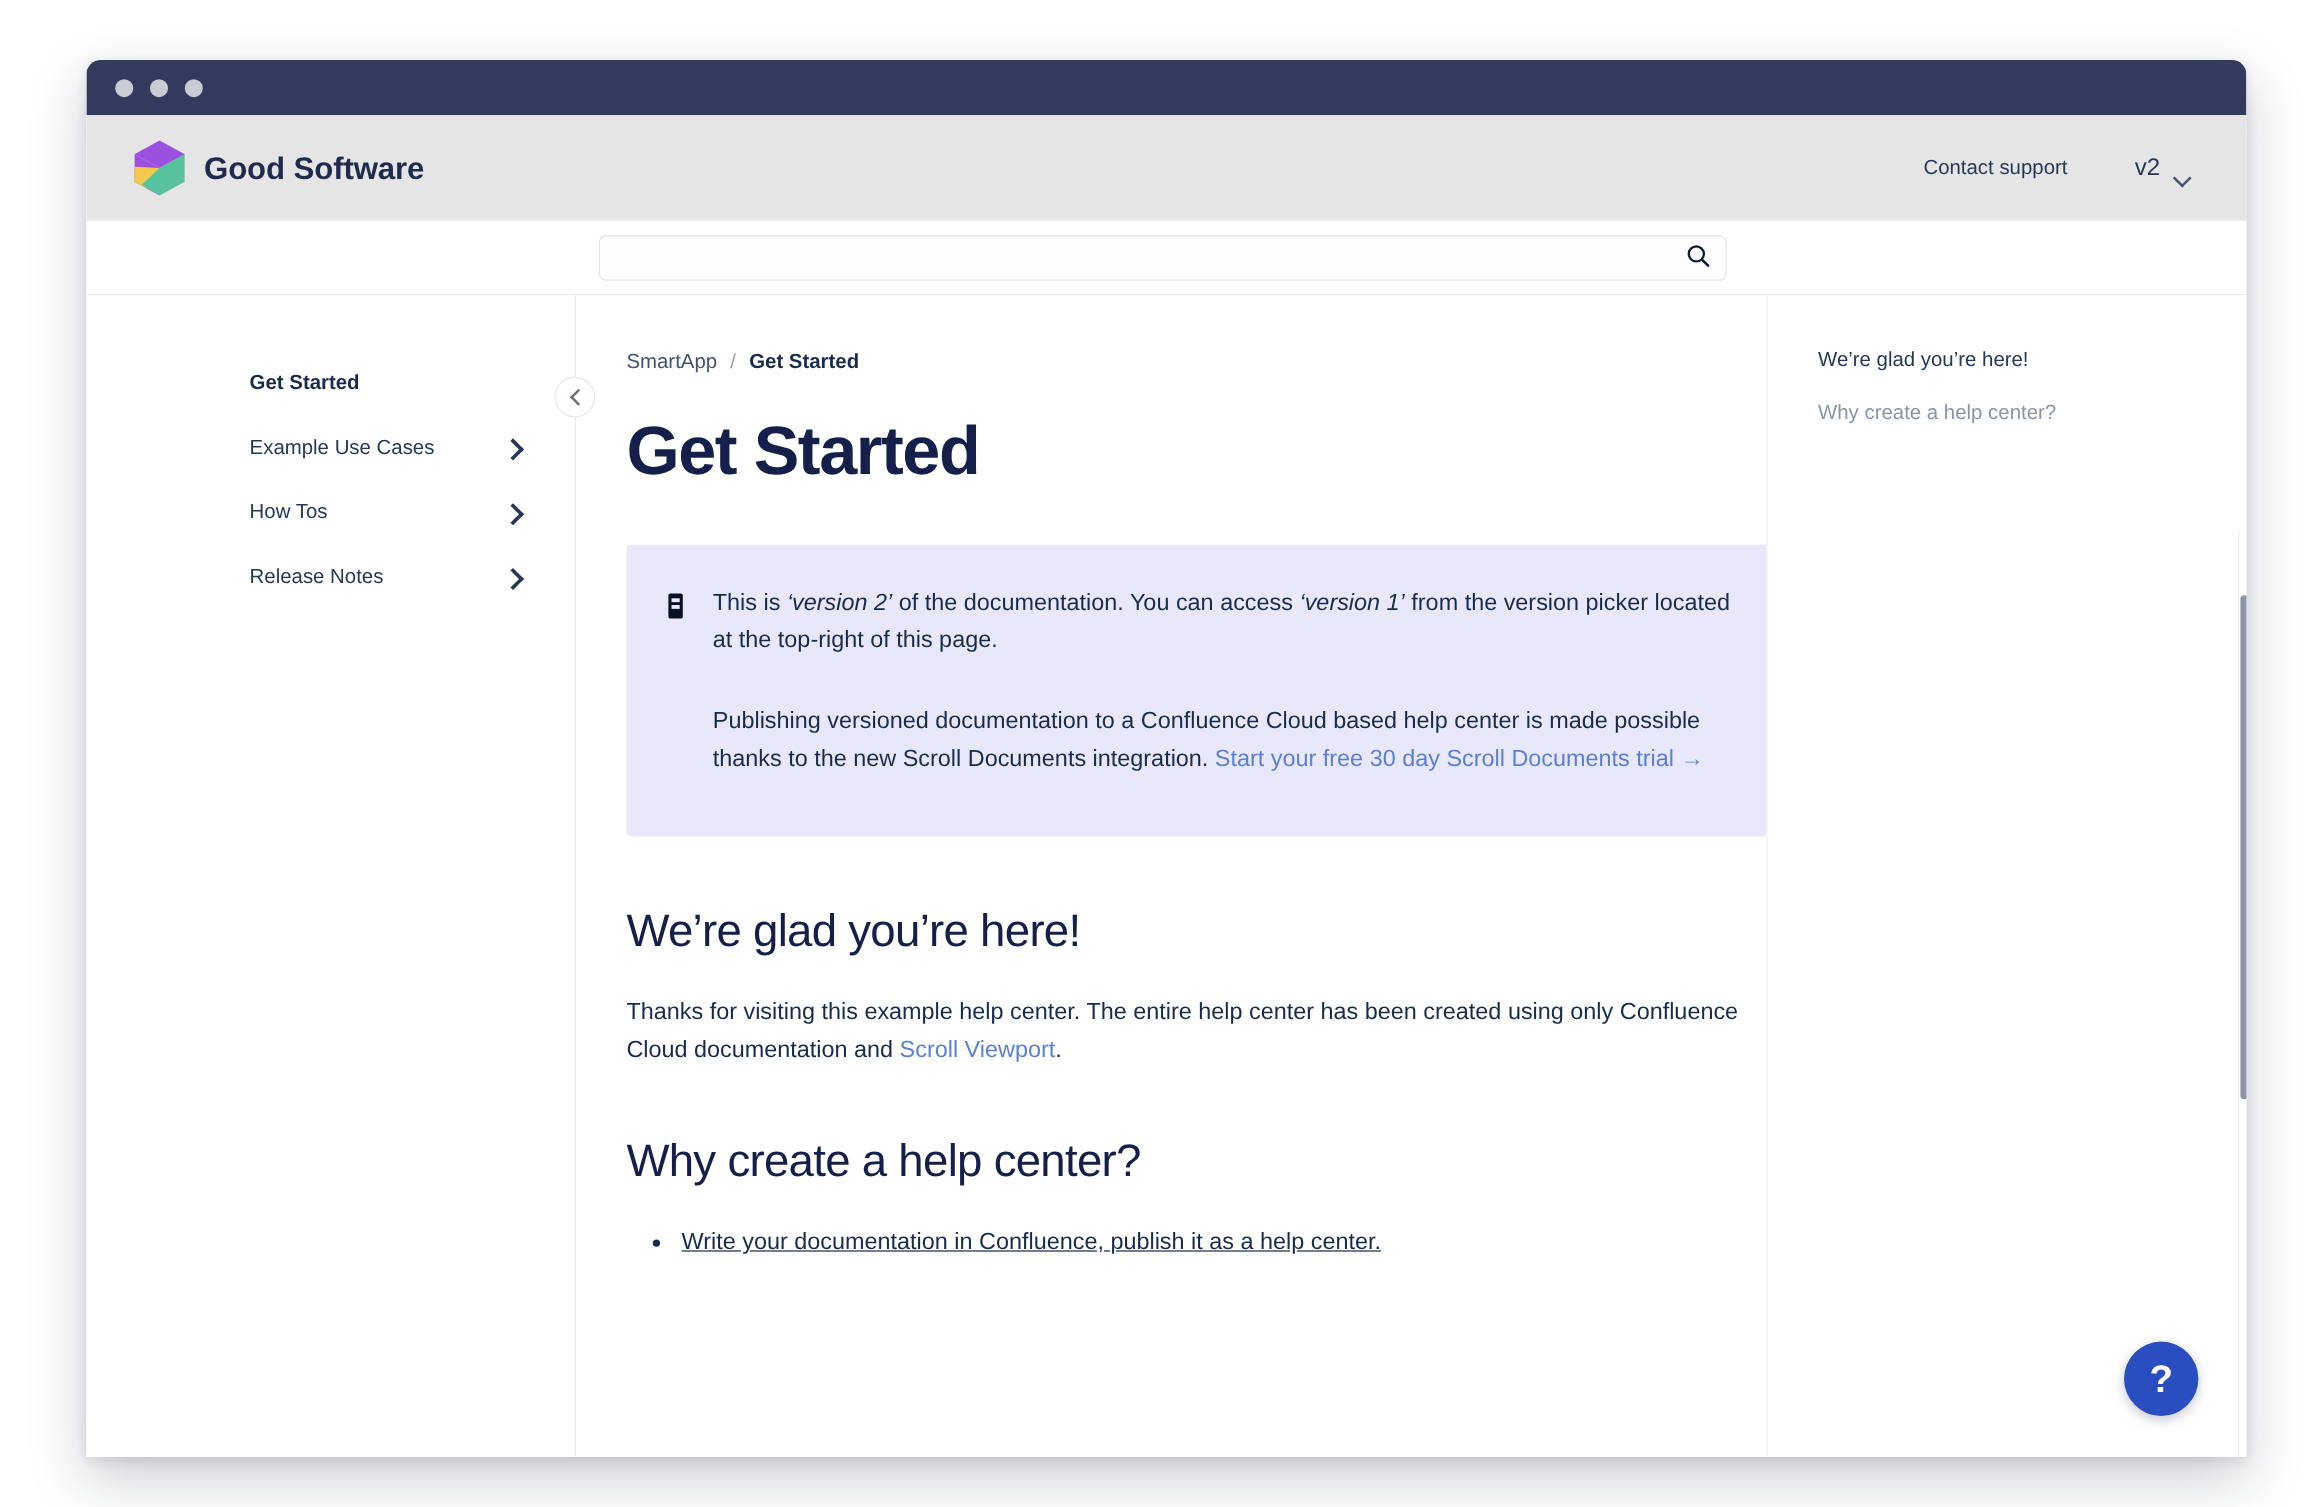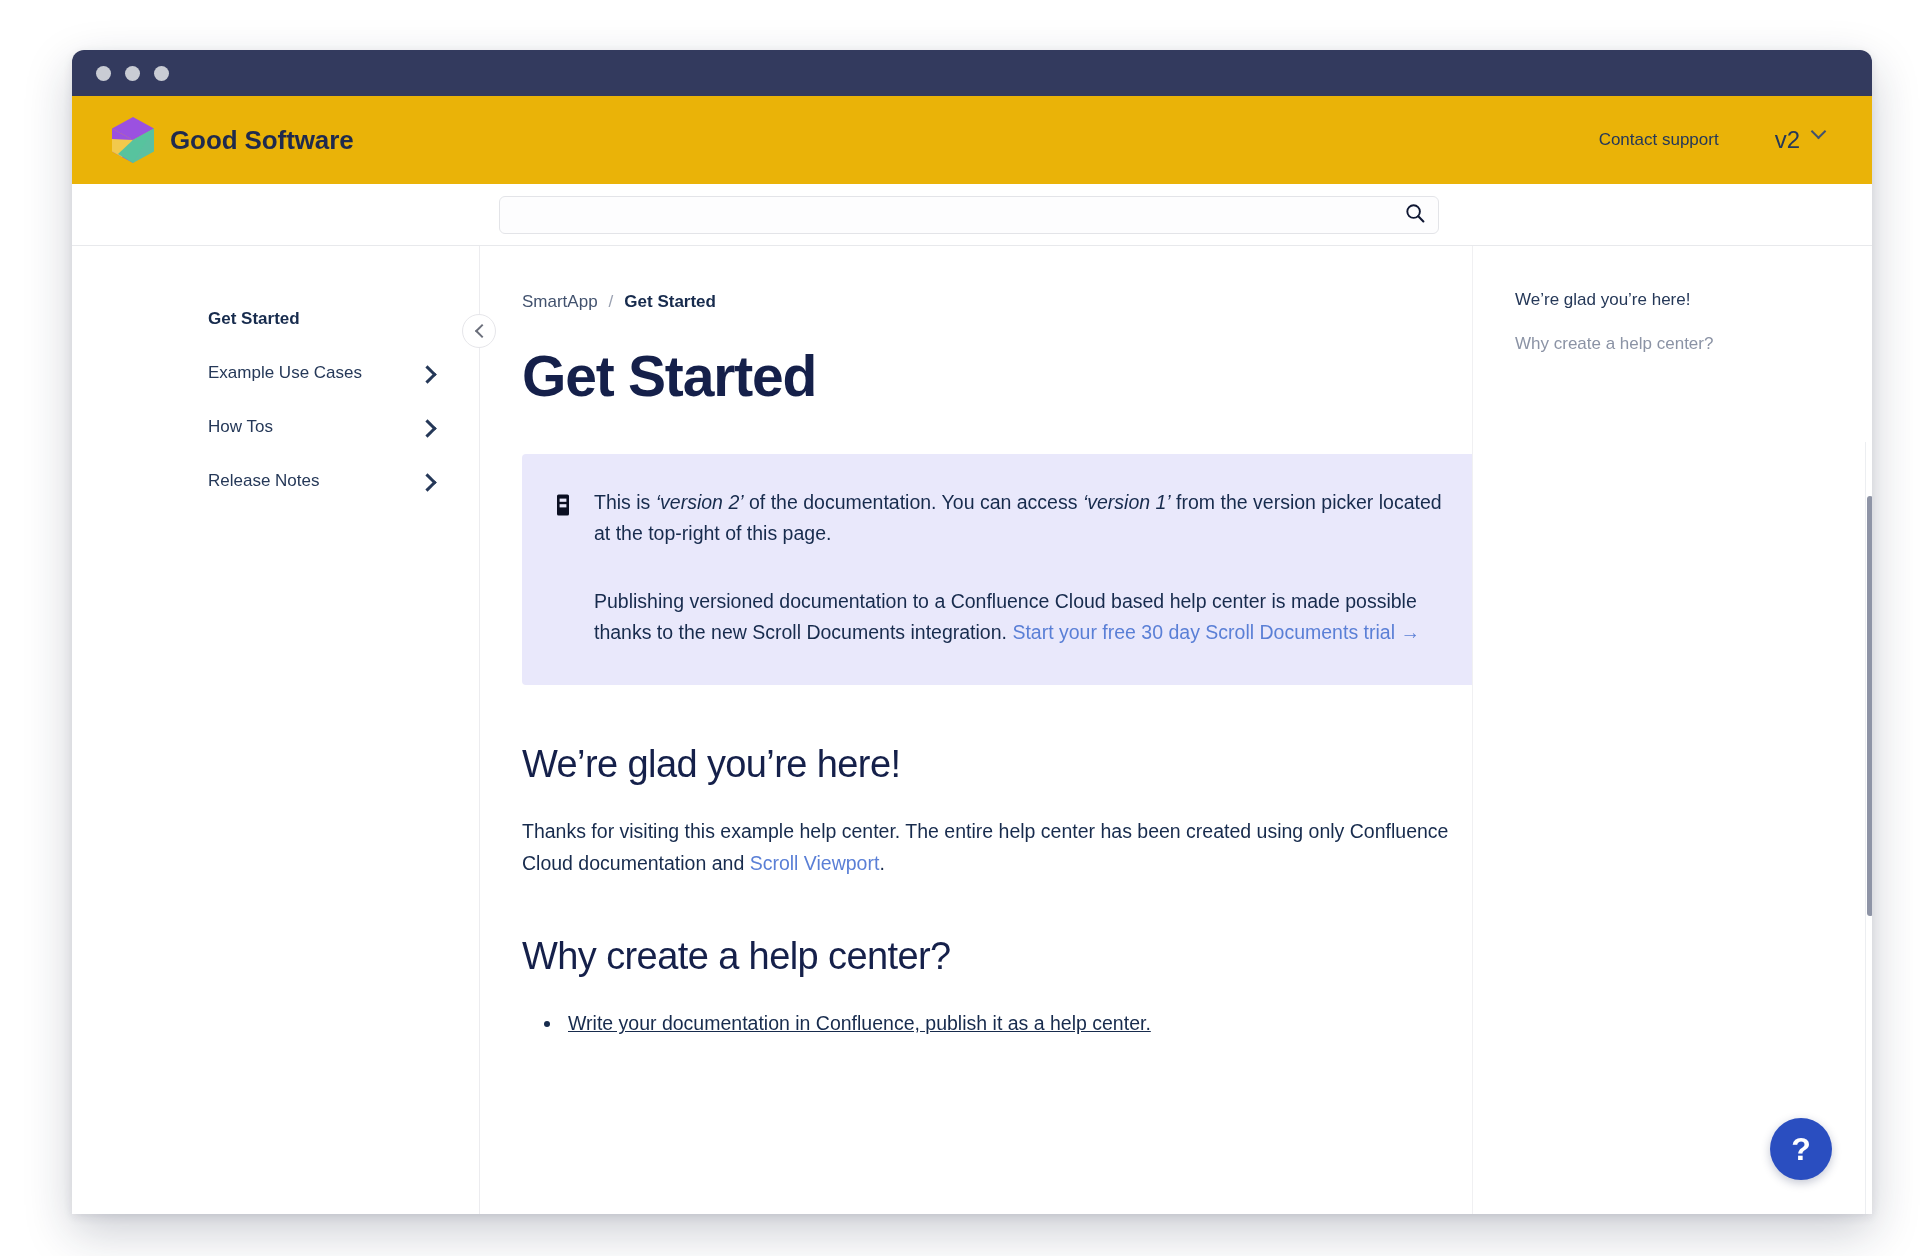--- a/index.html
+++ b/index.html
@@ -36,21 +36,21 @@
   }
   .dot {
     width: 15px; height: 15px;
     border-radius: 50%;
     background: #c9ccd4;
   }
 
   
   #app-header {
     height: 88px;
-    background: #eab308;
+    background: #e5e5e5;
     display: flex;
     align-items: center;
     padding: 0 46px 0 40px;
     position: relative;
   }
   #brand {
     display: flex;
     align-items: center;
     gap: 16px;
     cursor: pointer;
@@ -71,23 +71,23 @@
   }
   #contact-support {
     font-size: 17px;
     color: #253858;
     font-weight: 400;
     cursor: pointer;
     white-space: nowrap;
   }
   #version-picker {
     display: flex;
-    align-items: flex-start;
+    align-items: flex-end;
     gap: 12px;
-    font-size: 24px;
+    font-size: 20px;
     color: #253858;
     cursor: pointer;
   }
   .chev-down {
     width: 14px; height: 9px;
     position: relative;
   }
   .chev-down::before {
     content: "";
     position: absolute;
@@ -232,21 +232,21 @@
     letter-spacing: -1.2px;
     line-height: 1.08;
     margin-bottom: 46px;
   }
 
   
   #info-panel {
     width: 966px;
     background: #e9e8fb;
     border-radius: 4px;
-    padding: 33px 36px 36px 32px;
+    padding: 33px 36px 48px 32px;
     display: flex;
     gap: 22px;
     margin-bottom: 58px;
   }
   #info-icon {
     width: 18px; height: 22px;
     flex: none;
     margin-top: 7px;
   }
   #info-body {

